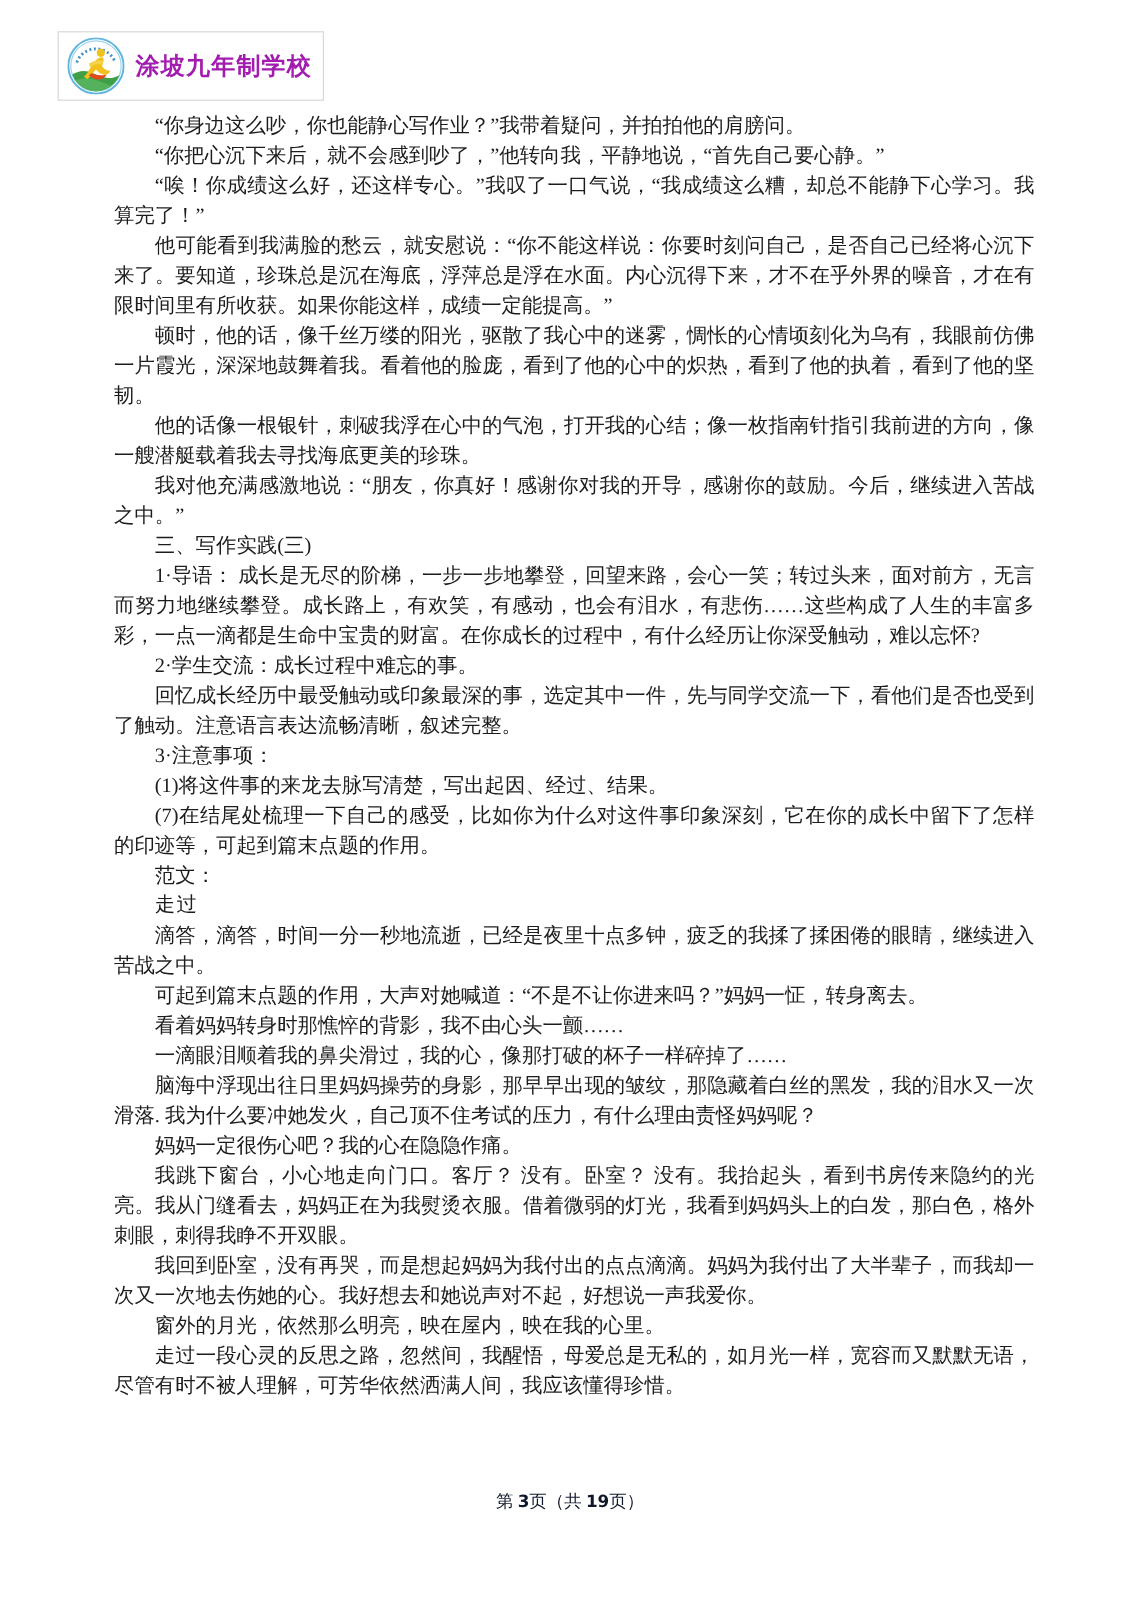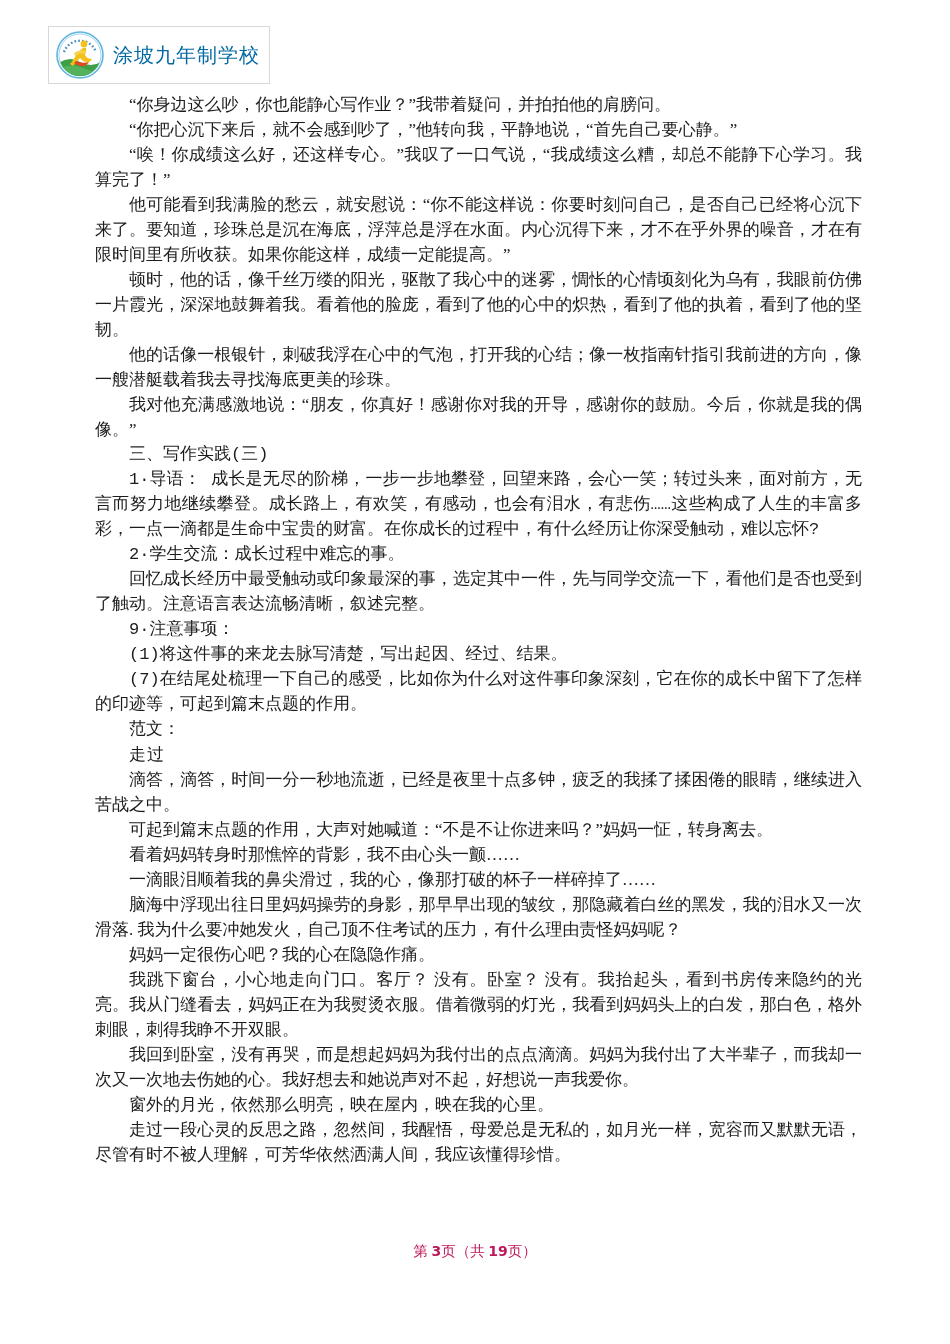--- a/index.html
+++ b/index.html
@@ -21,53 +21,53 @@
     background:#ffffff;
     display:flex;
     align-items:center;
     gap:9px;
     padding-left:7px;
     box-sizing:border-box;
   }
   .emblem{width:48px;height:48px;flex:0 0 auto;}
   .school-name{
     font-family:"DejaVu Sans","Liberation Sans",sans-serif;
-    font-weight:normal;
+    font-weight:bold;
     font-size:20px;
     letter-spacing:1px;
-    color:#0369a1;
+    color:#a21caf;
     white-space:nowrap;
   }
   
   .content{
     position:absolute;
     left:95px; top:92px;
     width:767px;
     font-size:17px;
     line-height:25px;
     text-align:justify;
     text-justify:inter-ideograph;
   }
   .content p{margin:0;text-indent:2em;}
   .kai{font-family:"Liberation Serif","DejaVu Serif",serif;}
-  .song{font-family:Liberation Mono, monospace;}
+  .song{font-family:Liberation Serif, serif;}
   .essay-title{
     text-indent:0;
     text-align:left;
     font-family:"DejaVu Sans","Liberation Sans",sans-serif;
     letter-spacing:1px;
   }
   
   .footer{
     position:absolute;
     left:0; top:1242px;
     width:100%;
     text-align:center;
     font-size:14.5px;
-    color:#be185d;
+    color:#0f172a;
   }
   .footer .num{
     font-family:"DejaVu Sans","Liberation Sans",sans-serif;
     font-weight:bold;
     font-size:14px;
   }
 </style>
 </head>
 <body>
 
@@ -99,27 +99,27 @@
     <div class="school-name">涂坡九年制学校</div>
   </div>
 
   <div class="content">
     <p class="kai">“你身边这么吵，你也能静心写作业？”我带着疑问，并拍拍他的肩膀问。</p>
     <p class="kai">“你把心沉下来后，就不会感到吵了，”他转向我，平静地说，“首先自己要心静。”</p>
     <p class="kai">“唉！你成绩这么好，还这样专心。”我叹了一口气说，“我成绩这么糟，却总不能静下心学习。我算完了！”</p>
     <p class="kai">他可能看到我满脸的愁云，就安慰说：“你不能这样说：你要时刻问自己，是否自己已经将心沉下来了。要知道，珍珠总是沉在海底，浮萍总是浮在水面。内心沉得下来，才不在乎外界的噪音，才在有限时间里有所收获。如果你能这样，成绩一定能提高。”</p>
     <p class="kai">顿时，他的话，像千丝万缕的阳光，驱散了我心中的迷雾，惆怅的心情顷刻化为乌有，我眼前仿佛一片霞光，深深地鼓舞着我。看着他的脸庞，看到了他的心中的炽热，看到了他的执着，看到了他的坚韧。</p>
     <p class="kai">他的话像一根银针，刺破我浮在心中的气泡，打开我的心结；像一枚指南针指引我前进的方向，像一艘潜艇载着我去寻找海底更美的珍珠。</p>
-    <p class="kai">我对他充满感激地说：“朋友，你真好！感谢你对我的开导，感谢你的鼓励。今后，你就是我的偶像。”</p>
+    <p class="kai">我对他充满感激地说：“朋友，你真好！感谢你对我的开导，感谢你的鼓励。今后，继续进入苦战之中。”</p>
 
     <p class="song">三、写作实践(三)</p>
     <p class="song">1·导语： 成长是无尽的阶梯，一步一步地攀登，回望来路，会心一笑；转过头来，面对前方，无言而努力地继续攀登。成长路上，有欢笑，有感动，也会有泪水，有悲伤……这些构成了人生的丰富多彩，一点一滴都是生命中宝贵的财富。在你成长的过程中，有什么经历让你深受触动，难以忘怀?</p>
     <p class="song">2·学生交流：成长过程中难忘的事。</p>
     <p class="song">回忆成长经历中最受触动或印象最深的事，选定其中一件，先与同学交流一下，看他们是否也受到了触动。注意语言表达流畅清晰，叙述完整。</p>
-    <p class="song">9·注意事项：</p>
+    <p class="song">3·注意事项：</p>
     <p class="song">(1)将这件事的来龙去脉写清楚，写出起因、经过、结果。</p>
     <p class="song">(7)在结尾处梳理一下自己的感受，比如你为什么对这件事印象深刻，它在你的成长中留下了怎样的印迹等，可起到篇末点题的作用。</p>
     <p class="song">范文：</p>
 
     <p class="essay-title">走过</p>
 
     <p class="kai">滴答，滴答，时间一分一秒地流逝，已经是夜里十点多钟，疲乏的我揉了揉困倦的眼睛，继续进入苦战之中。</p>
     <p class="kai">可起到篇末点题的作用，大声对她喊道：“不是不让你进来吗？”妈妈一怔，转身离去。</p>
     <p class="kai">看着妈妈转身时那憔悴的背影，我不由心头一颤……</p>
     <p class="kai">一滴眼泪顺着我的鼻尖滑过，我的心，像那打破的杯子一样碎掉了……</p>

